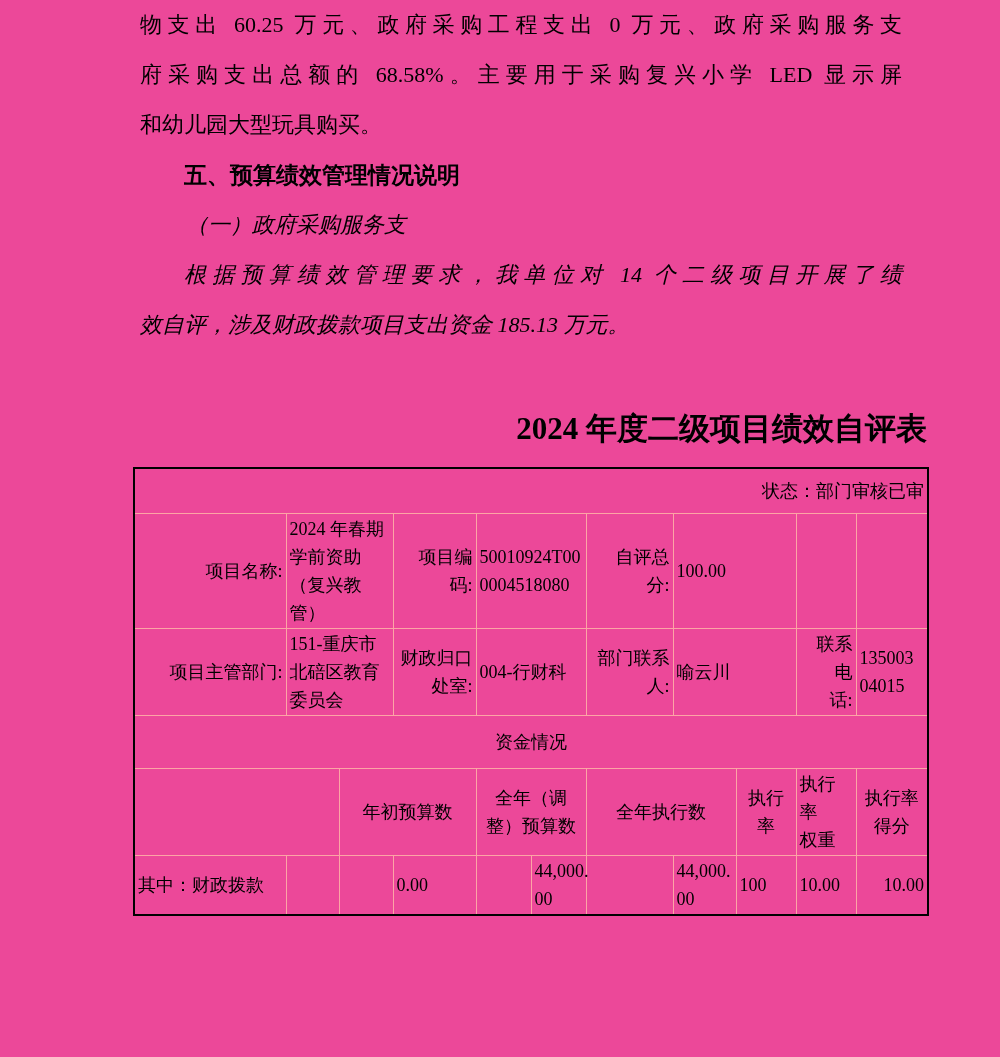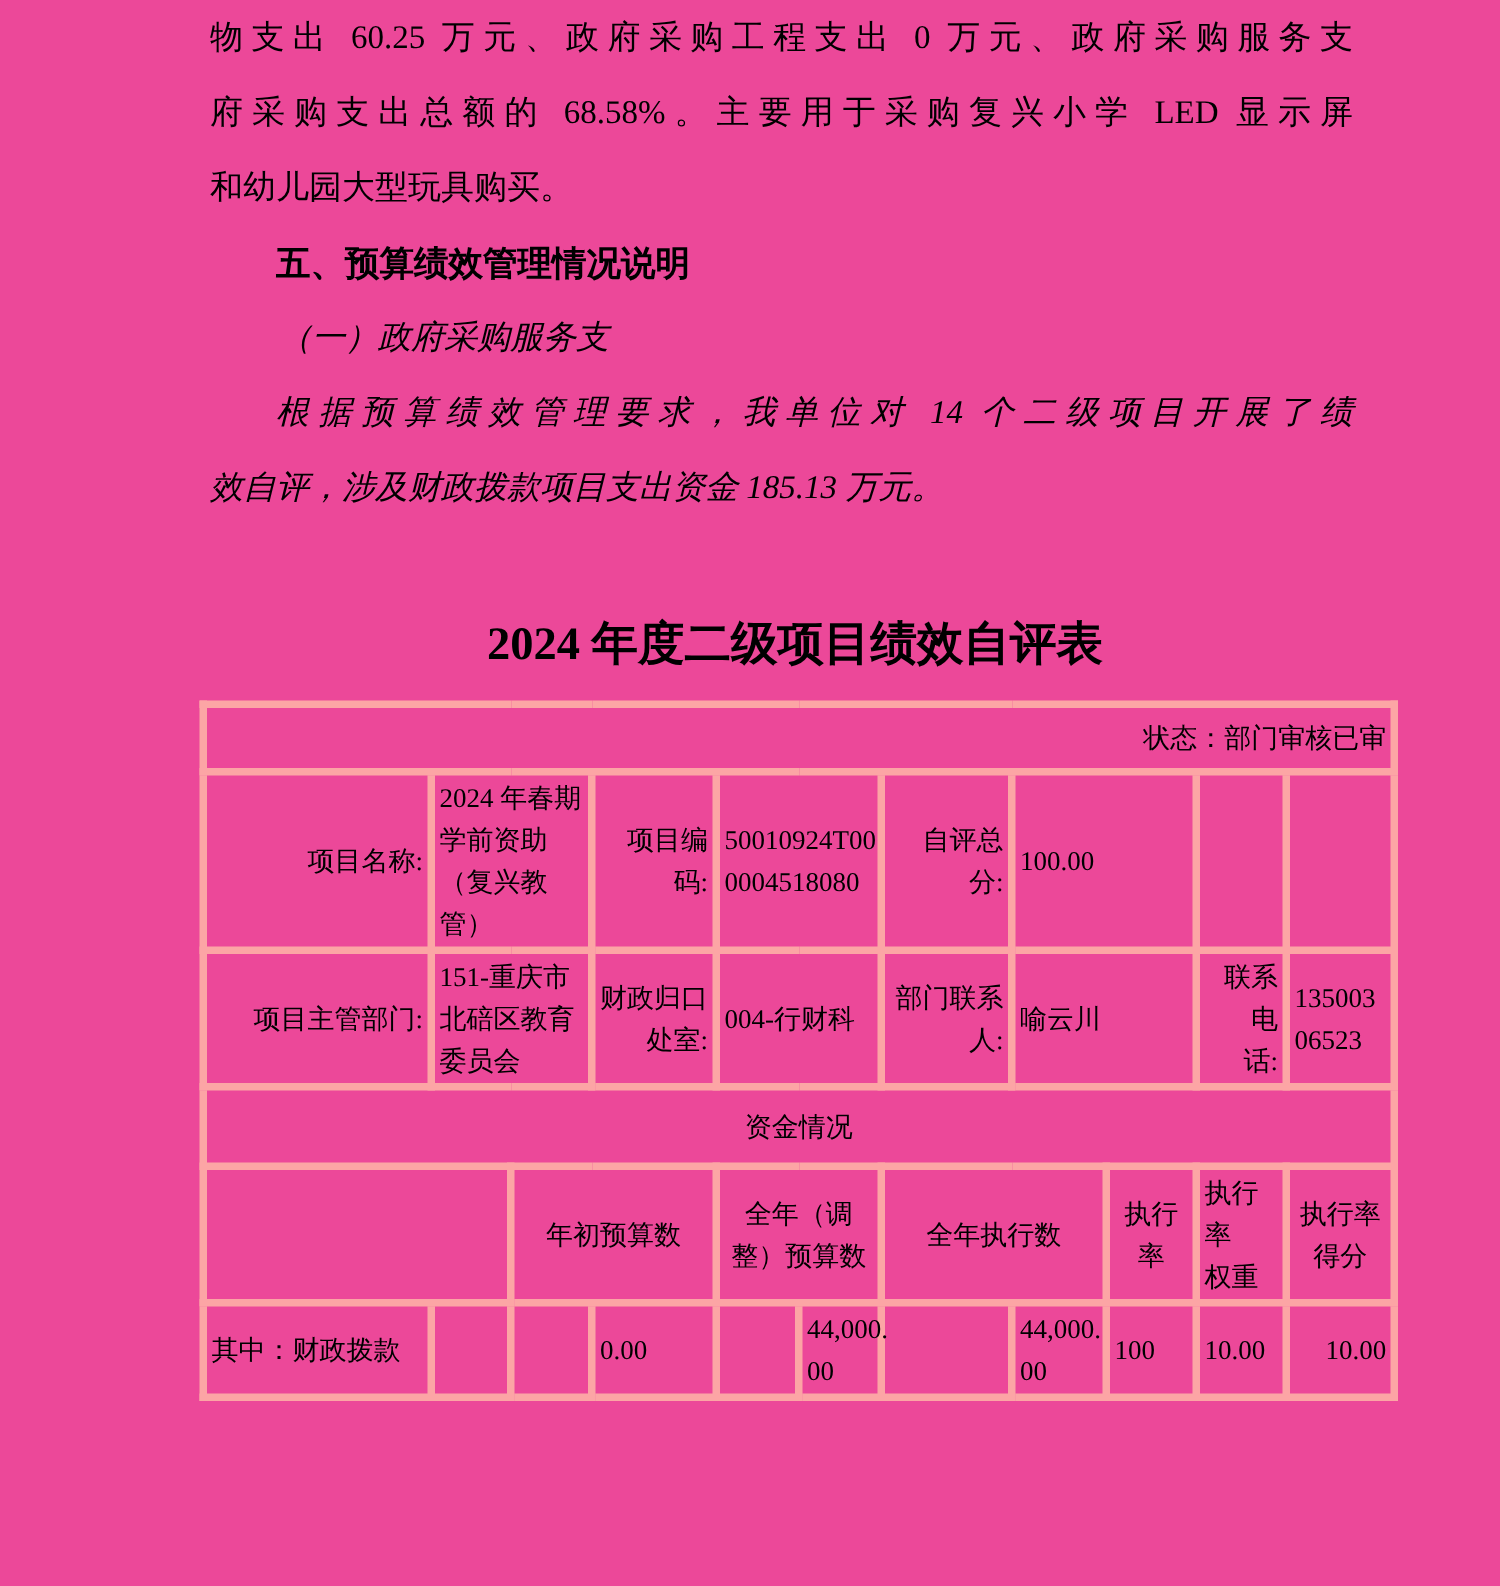--- a/index.html
+++ b/index.html
@@ -12,27 +12,27 @@
   .text-block { padding:0 98px 0 140px; }
   .line { font-size:22px; line-height:50px; }
   .jl { text-align:justify; text-align-last:justify; }
   .h1 { font-family:"Liberation Sans","DejaVu Sans",sans-serif; font-weight:bold;
         font-size:23px; line-height:50px; padding-left:44px; }
   .h2 { font-size:22px; line-height:50px; padding-left:46px; }
   .kai { font-style:italic; }
   .indent { padding-left:44px; }
 
   
-  .doc-title { width:794px; margin:59px 0 0 133px; text-align:center;
+  .doc-title { width:794px; margin:59px 0 0 133px; text-align:right;
                font-size:31px; font-weight:bold; line-height:40px; }
 
   
   table.eval { border-collapse:collapse; table-layout:fixed; width:794px;
                margin:18px 0 0 133px; border:2px solid #000; }
-  table.eval td { border:5px solid #fca5a5; font-size:18px; line-height:28px;
+  table.eval td { border:1px solid #fca5a5; font-size:18px; line-height:28px;
                   vertical-align:middle; padding:1px 3px; }
   tr.r1 { height:45px; }  tr.r2 { height:113px; } tr.r3 { height:84px; }
   tr.r4 { height:53px; }  tr.r5 { height:57px; }  tr.r6 { height:45px; }
   tr.r7 { height:48px; }
 
   td.status { text-align:right; padding-right:4px; }
   td.lab  { text-align:right; padding-right:8px; white-space:pre-line; }
   td.val  { text-align:left; padding-left:4px; white-space:pre; }
   td.sect { text-align:center; }
   td.hc   { text-align:center; white-space:pre-line; line-height:26px; }
@@ -105,21 +105,21 @@
       <td class="lab">财政归口
 处室:</td>
       <td colspan="2" class="val">004-行财科</td>
       <td class="lab">部门联系
 人:</td>
       <td colspan="2" class="val">喻云川</td>
       <td class="lab">联系
 电
 话:</td>
       <td class="val">135003
-06523</td>
+04015</td>
     </tr>
 
     <tr class="r4">
       <td colspan="11" class="sect">资金情况</td>
     </tr>
 
     <tr class="r5">
       <td colspan="2"></td>
       <td colspan="2" class="hc">年初预算数</td>
       <td colspan="2" class="hc">全年（调

